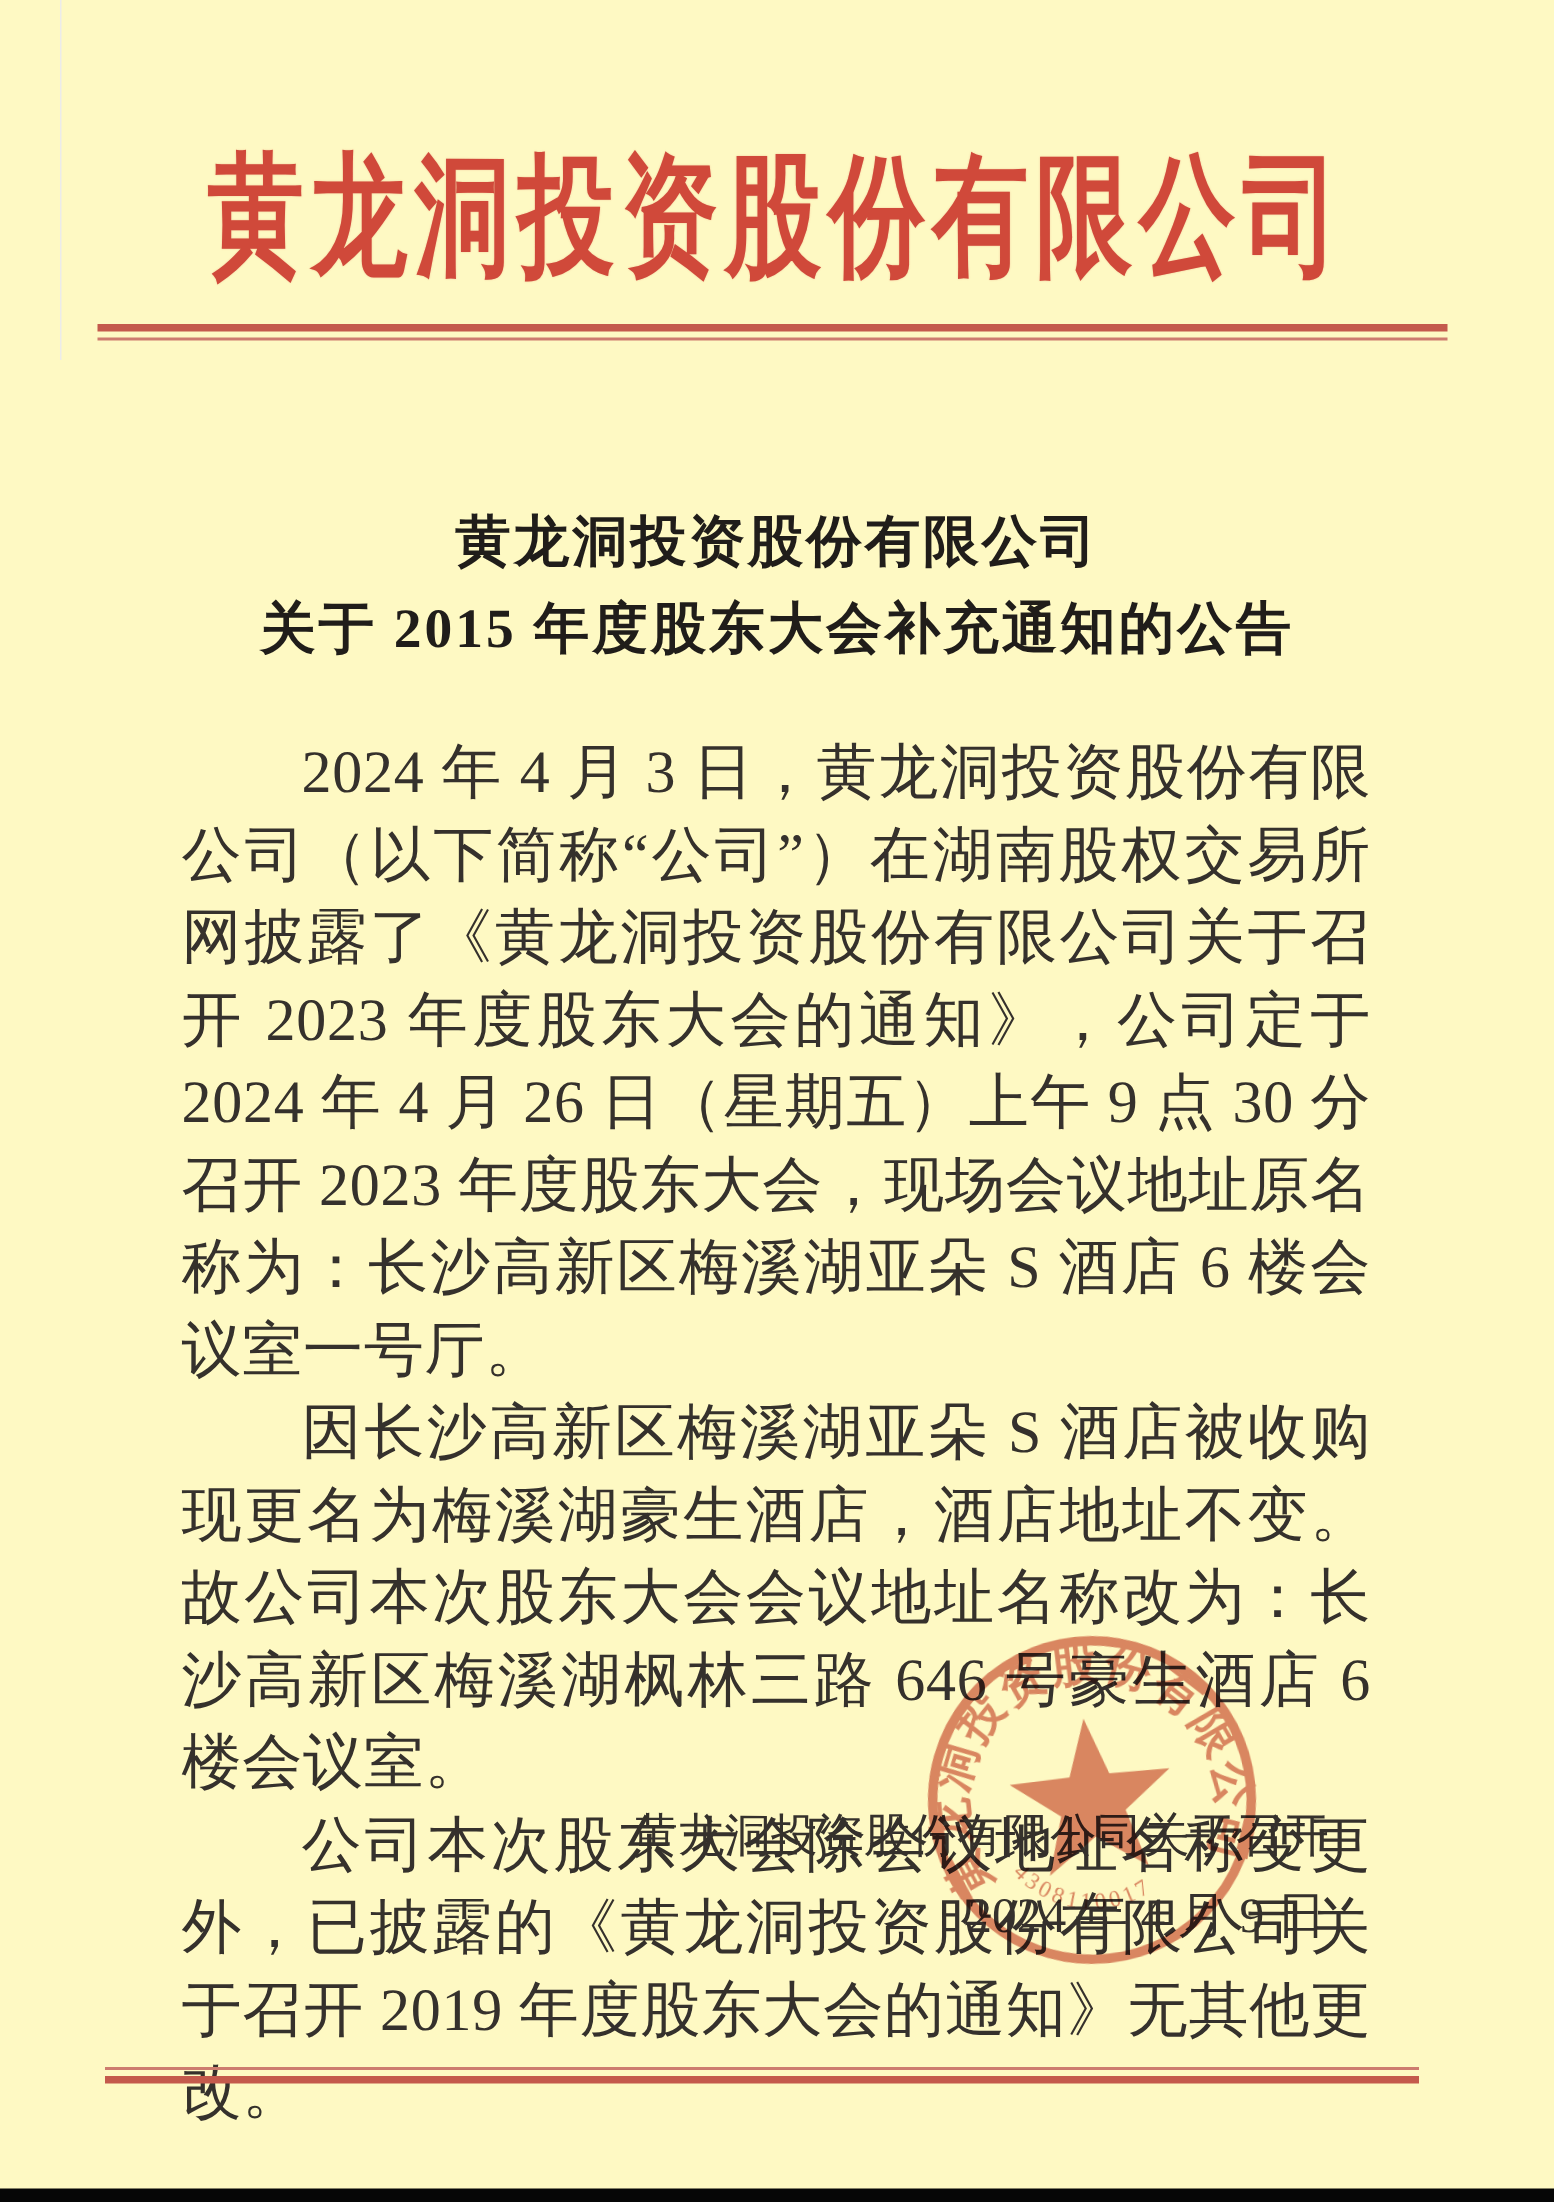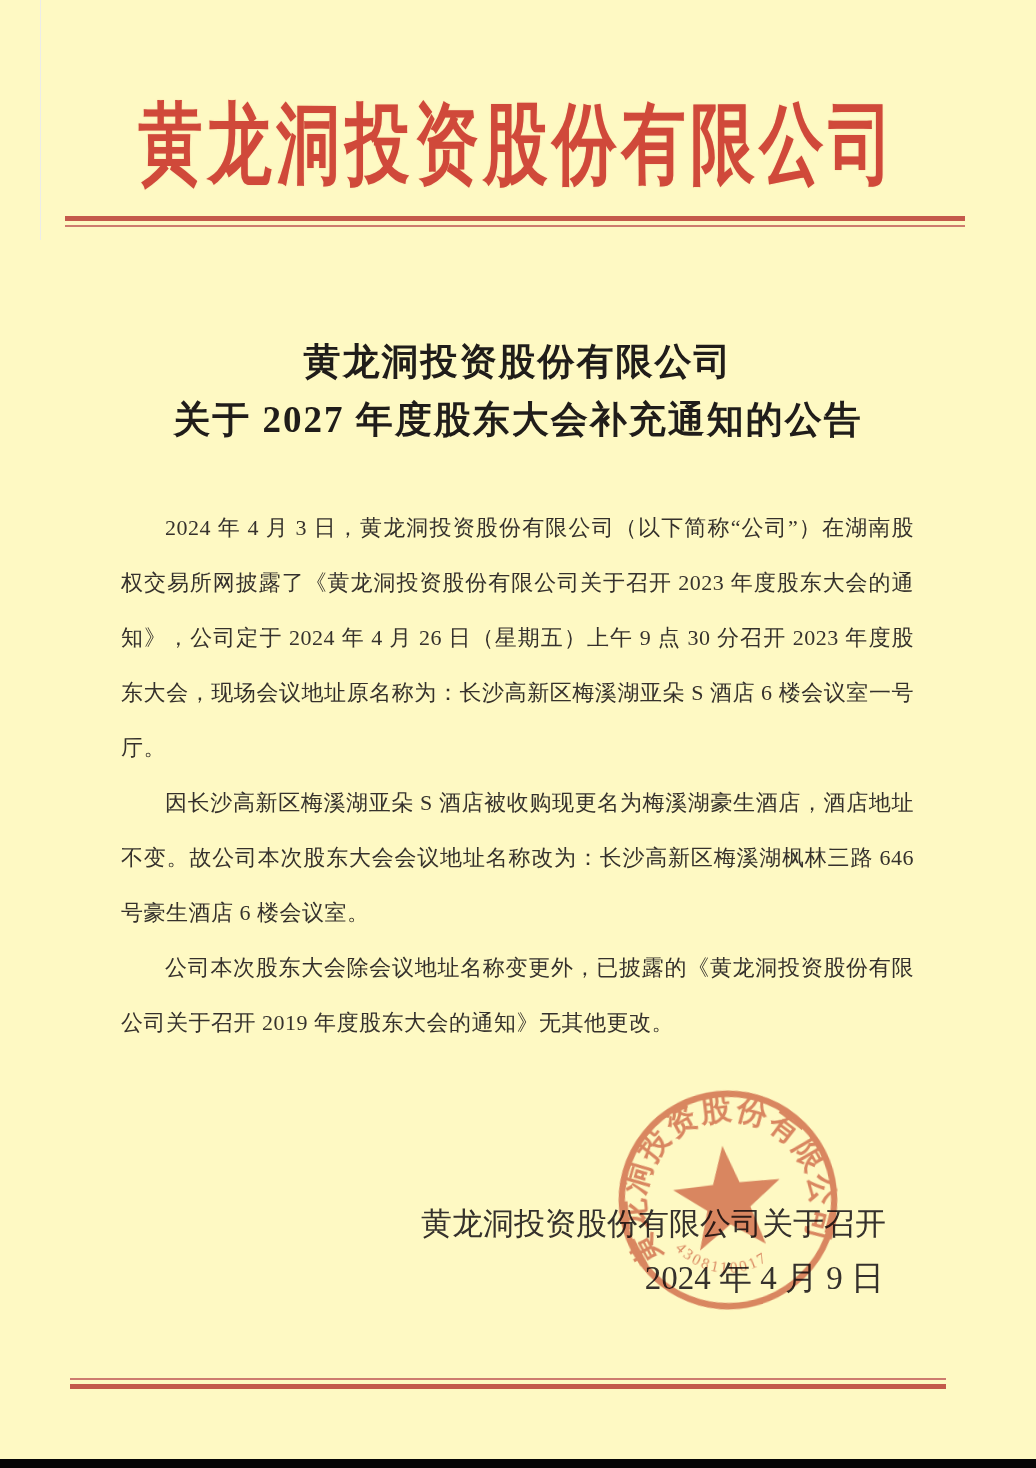--- a/index.html
+++ b/index.html
@@ -66,24 +66,24 @@
   }
   .doc-title .t-line {
     font-size: 37px;
     line-height: 58px;
     letter-spacing: 2px;
     white-space: nowrap;
   }
   
   .body-text {
     position: absolute;
-    top: 500px; left: 121px;
+    top: 487px; left: 121px;
     width: 793px;
     color: #35312c;
-    font-size: 22px;
+    font-size: 40px;
     line-height: 55px;
     text-align: justify;
     letter-spacing: 0.5px;
   }
   .body-text p {
     margin: 0;
     text-indent: 2em;
   }
   
   .closing {
@@ -143,21 +143,21 @@
     <span class="letterhead-text">黄龙洞投资股份有限公司</span>
   </div>
 
   <div class="header-rules">
     <div class="rule-thick"></div>
     <div class="rule-thin"></div>
   </div>
 
   <div class="doc-title">
     <div class="t-line">黄龙洞投资股份有限公司</div>
-    <div class="t-line">关于 2027 年度股东大会补充通知的公告</div>
+    <div class="t-line">关于 2015 年度股东大会补充通知的公告</div>
   </div>
 
   <div class="body-text">
     <p>2024 年 4 月 3 日，黄龙洞投资股份有限公司（以下简称“公司”）在湖南股权交易所网披露了《黄龙洞投资股份有限公司关于召开 2023 年度股东大会的通知》，公司定于 2024 年 4 月 26 日（星期五）上午 9 点 30 分召开 2023 年度股东大会，现场会议地址原名称为：长沙高新区梅溪湖亚朵 S 酒店 6 楼会议室一号厅。</p>
     <p>因长沙高新区梅溪湖亚朵 S 酒店被收购现更名为梅溪湖豪生酒店，酒店地址不变。故公司本次股东大会会议地址名称改为：长沙高新区梅溪湖枫林三路 646 号豪生酒店 6 楼会议室。</p>
     <p>公司本次股东大会除会议地址名称变更外，已披露的《黄龙洞投资股份有限公司关于召开 2019 年度股东大会的通知》无其他更改。</p>
   </div>
 
   <div class="closing">
     <div class="sig-line">黄龙洞投资股份有限公司关于召开</div>

